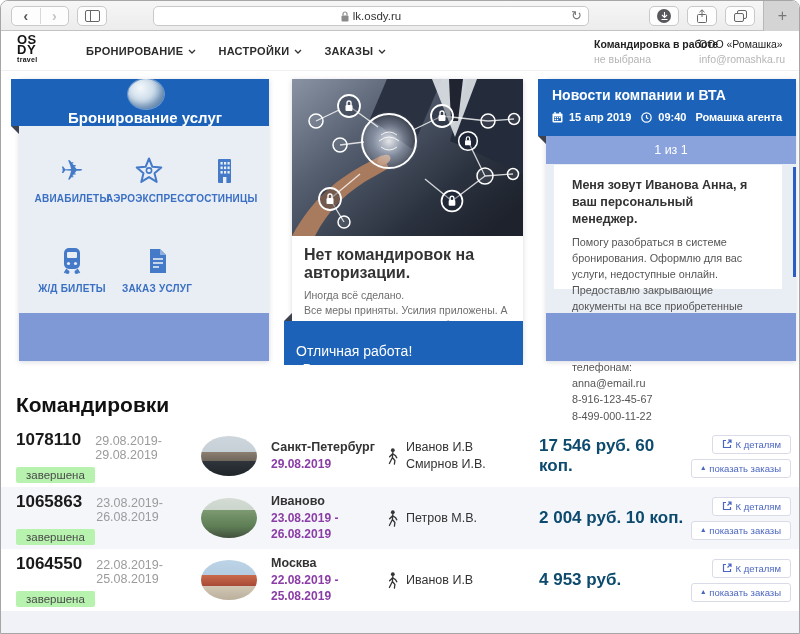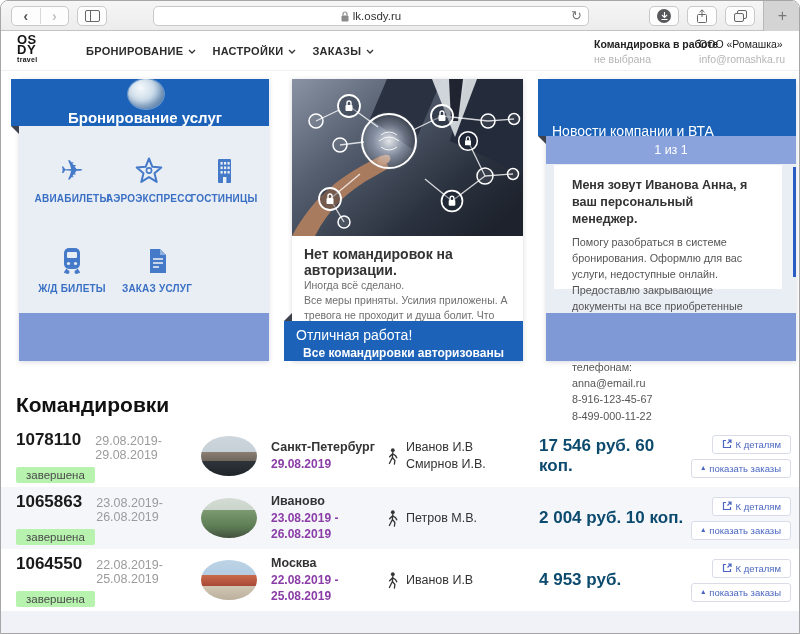--- a/index.html
+++ b/index.html
@@ -32,21 +32,21 @@
                background:#d4d4d4; border-left:1px solid #b8b8b8; display:flex;
                align-items:center; justify-content:center; color:#777; font-size:16px; }
 
   
   .site-header { position:absolute; left:0; top:30px; width:100%; height:40px;
                  background:#fff; border-bottom:1px solid #f0f0f0; }
   .logo { position:absolute; left:16px; top:4px; color:#141414; font-weight:800;
           font-size:13px; line-height:10px; letter-spacing:.5px; }
   .logo .travel { font-size:7px; letter-spacing:.3px; line-height:9px; }
   .mainnav { position:absolute; left:85px; top:0; height:40px; display:flex;
-             align-items:center; gap:16px; }
+             align-items:center; gap:22px; }
   .nav-item { font-size:11px; font-weight:700; color:#2c2c2c; letter-spacing:.3px;
               display:flex; align-items:center; gap:5px; cursor:pointer; }
   .hdr-block { position:absolute; top:7px; font-size:10.5px; }
   .hdr-block .l1 { color:#222; font-weight:700; }
   .hdr-block .l2 { color:#b5b5b5; margin-top:3px; }
   .trip-status { left:593px; }
   .account { right:14px; text-align:left; }
   .account .l1 { font-weight:400; }
 
   
@@ -69,32 +69,32 @@
   .svc .ico { height:34px; display:flex; align-items:flex-end; justify-content:center;
               color:#447ac8; font-size:28px; line-height:30px; }
   .svc .lbl { margin-top:7px; font-size:10px; font-weight:700; color:#3a70c4; letter-spacing:.2px; }
   .p-left .footer { position:absolute; left:0; top:234px; width:250px; height:48px; background:#7f99d6; }
 
   
   .p-mid { left:291px; width:231px; background:#fff; }
   .scene { position:absolute; left:0; top:0; width:231px; height:157px; }
   .p-mid .body { position:absolute; left:0; top:157px; width:231px; height:85px;
                  background:#fff; padding:10px 12px 0 12px; }
-  .p-mid h2 { font-size:14px; font-weight:700; color:#333; }
+  .p-mid h2 { font-size:16px; font-weight:700; color:#333; margin-bottom:6px; }
   .p-mid .txt { font-size:10.5px; color:#6e6e6e; line-height:1.45; }
   .p-mid .fold { left:-8px; top:234px; }
   .p-mid .footer { position:absolute; left:-8px; top:242px; width:239px; height:40px;
-                   background:#1b62b8; color:#fff; padding:6px 12px; }
+                   background:#1b62b8; color:#fff; padding:22px 12px; }
   .p-mid .footer .f1 { font-size:14px; }
   .p-mid .footer .f2 { font-size:12px; font-weight:700; margin-top:3px;text-align:center; }
 
   
   .p-right { left:545px; width:250px; background:#e9edf4; }
   .p-right .head { left:-8px; top:0; width:258px; height:57px; padding:8px 0 0 14px; }
-  .p-right .head .t { font-size:14px; font-weight:400;margin-top:36px; }
+  .p-right .head .t { font-size:14px; font-weight:700; }
   .p-right .meta { display:flex; align-items:center; gap:6px; margin-top:8px;
                    font-size:11px; font-weight:700; }
   .p-right .fold { left:-8px; top:57px; }
   .pager { position:absolute; left:0; top:57px; width:250px; height:28px; background:#8aa3dc;
            color:#fff; font-size:12.5px; display:flex; align-items:center; justify-content:center; }
   .newscard { position:absolute; left:8px; top:86px; width:228px; height:124px; background:#fff;
               padding:12px 22px 0 18px; }
   .newscard h3 { font-size:12.5px; font-weight:700; color:#333; line-height:1.35; }
   .newscard .nbody { margin-top:6px; font-size:10.8px; color:#555; line-height:1.5; }
   .newscard .contact { margin-top:12px; font-size:10.8px; color:#555; line-height:1.5; }

